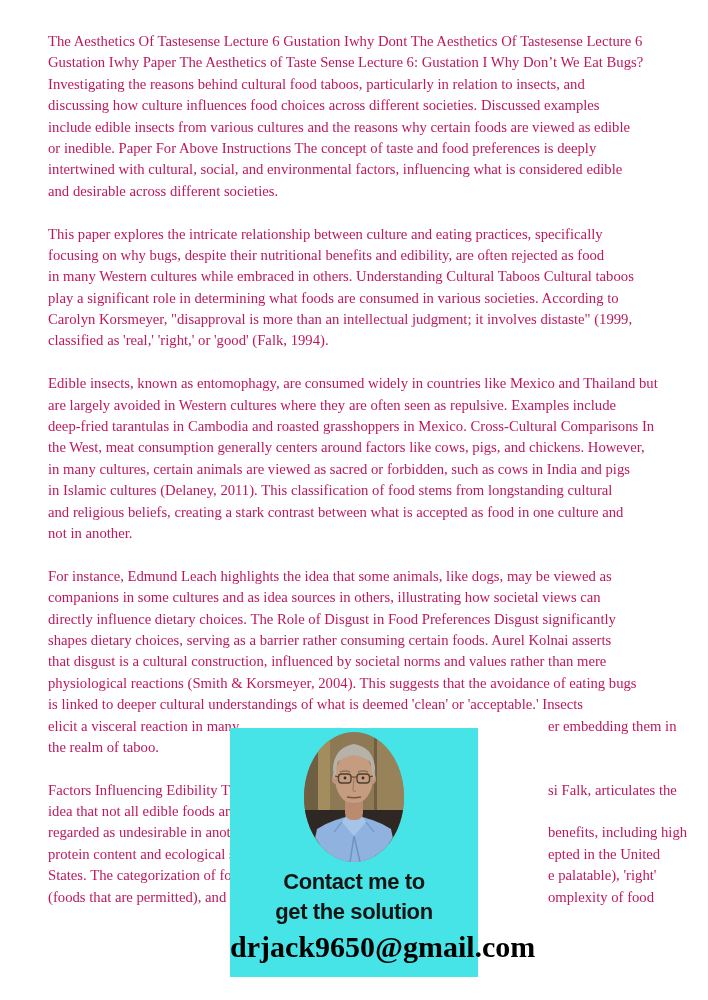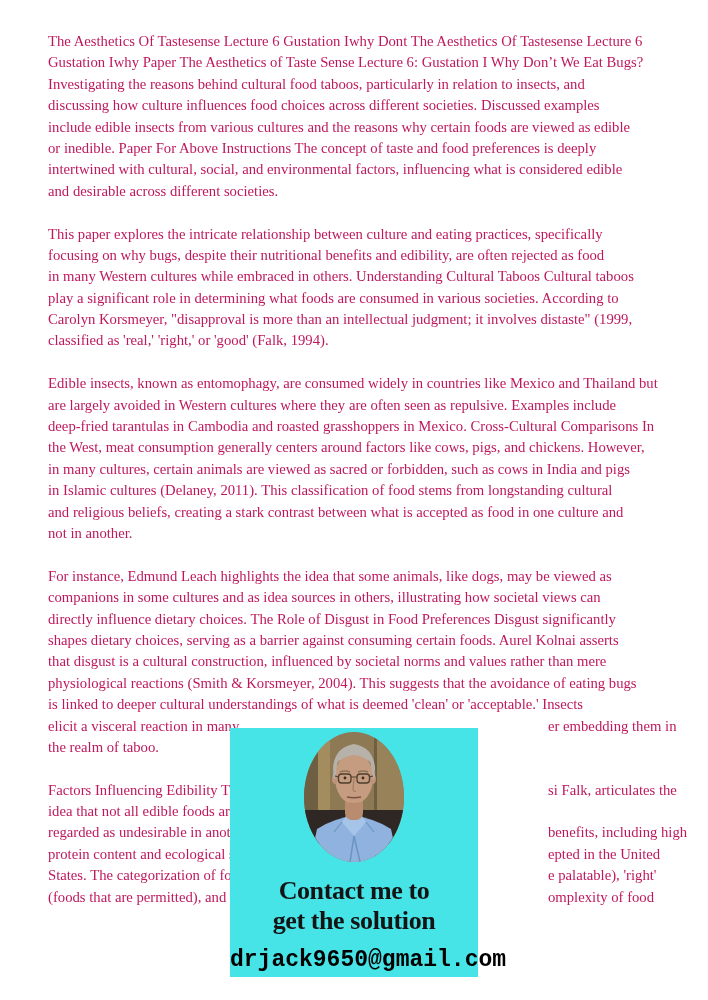--- a/index.html
+++ b/index.html
@@ -14,27 +14,27 @@
   }
   .para{margin:0 0 21.4px 0;}
   .line{white-space:nowrap;height:21.4px;position:relative;}
   .frag-right{position:absolute;left:452px;top:0;margin-left:48px;}
   .overlay{
     position:absolute;left:230px;top:728px;width:248px;height:249px;
     z-index:5;text-align:center;cursor:pointer;
   }
   .photo-wrap{margin-top:4px;line-height:0;}
   .headline{
-    font-family:Liberation Serif, serif;font-weight:700;
-    font-size:26px;line-height:30px;letter-spacing:-0.4px;
-    margin-top:14px;
+    font-family:Liberation Sans, sans-serif;font-weight:700;
+    font-size:22px;line-height:30px;letter-spacing:-0.4px;
+    margin-top:5px;
   }
   .email{
-    font-family:Liberation Mono, monospace;font-weight:700;
-    font-size:23px;margin-top:11px;
+    font-family:Liberation Serif, serif;font-weight:700;
+    font-size:30px;margin-top:3px;
   }
 </style>
 </head>
 <body>
 
 <div class="doc" id="doc" style="color: #be185d;">
     <div class="para">
       <div class="line">The Aesthetics Of Tastesense Lecture 6 Gustation Iwhy Dont The Aesthetics Of Tastesense Lecture 6</div>
       <div class="line">Gustation Iwhy Paper The Aesthetics of Taste Sense Lecture 6: Gustation I Why Don’t We Eat Bugs?</div>
       <div class="line">Investigating the reasons behind cultural food taboos, particularly in relation to insects, and</div>
@@ -59,21 +59,21 @@
       <div class="line">the West, meat consumption generally centers around factors like cows, pigs, and chickens. However,</div>
       <div class="line">in many cultures, certain animals are viewed as sacred or forbidden, such as cows in India and pigs</div>
       <div class="line">in Islamic cultures (Delaney, 2011). This classification of food stems from longstanding cultural</div>
       <div class="line">and religious beliefs, creating a stark contrast between what is accepted as food in one culture and</div>
       <div class="line">not in another.</div>
     </div>
     <div class="para">
       <div class="line">For instance, Edmund Leach highlights the idea that some animals, like dogs, may be viewed as</div>
       <div class="line">companions in some cultures and as idea sources in others, illustrating how societal views can</div>
       <div class="line">directly influence dietary choices. The Role of Disgust in Food Preferences Disgust significantly</div>
-      <div class="line">shapes dietary choices, serving as a barrier against consuming certain foods. Aurel Kolnai asserts</div>
+      <div class="line">shapes dietary choices, serving as a barrier rather consuming certain foods. Aurel Kolnai asserts</div>
       <div class="line">that disgust is a cultural construction, influenced by societal norms and values rather than mere</div>
       <div class="line">physiological reactions (Smith &amp; Korsmeyer, 2004). This suggests that the avoidance of eating bugs</div>
       <div class="line">is linked to deeper cultural understandings of what is deemed 'clean' or 'acceptable.' Insects</div>
       <div class="line"><span>elicit a visceral reaction in many</span><span class="frag-right">er embedding them in</span></div>
       <div class="line">the realm of taboo.</div>
     </div>
     <div class="para">
       <div class="line"><span>Factors Influencing Edibility The</span><span class="frag-right">si Falk, articulates the</span></div>
       <div class="line"><span>idea that not all edible foods are</span></div>
       <div class="line"><span>regarded as undesirable in anothe</span><span class="frag-right">benefits, including high</span></div>

